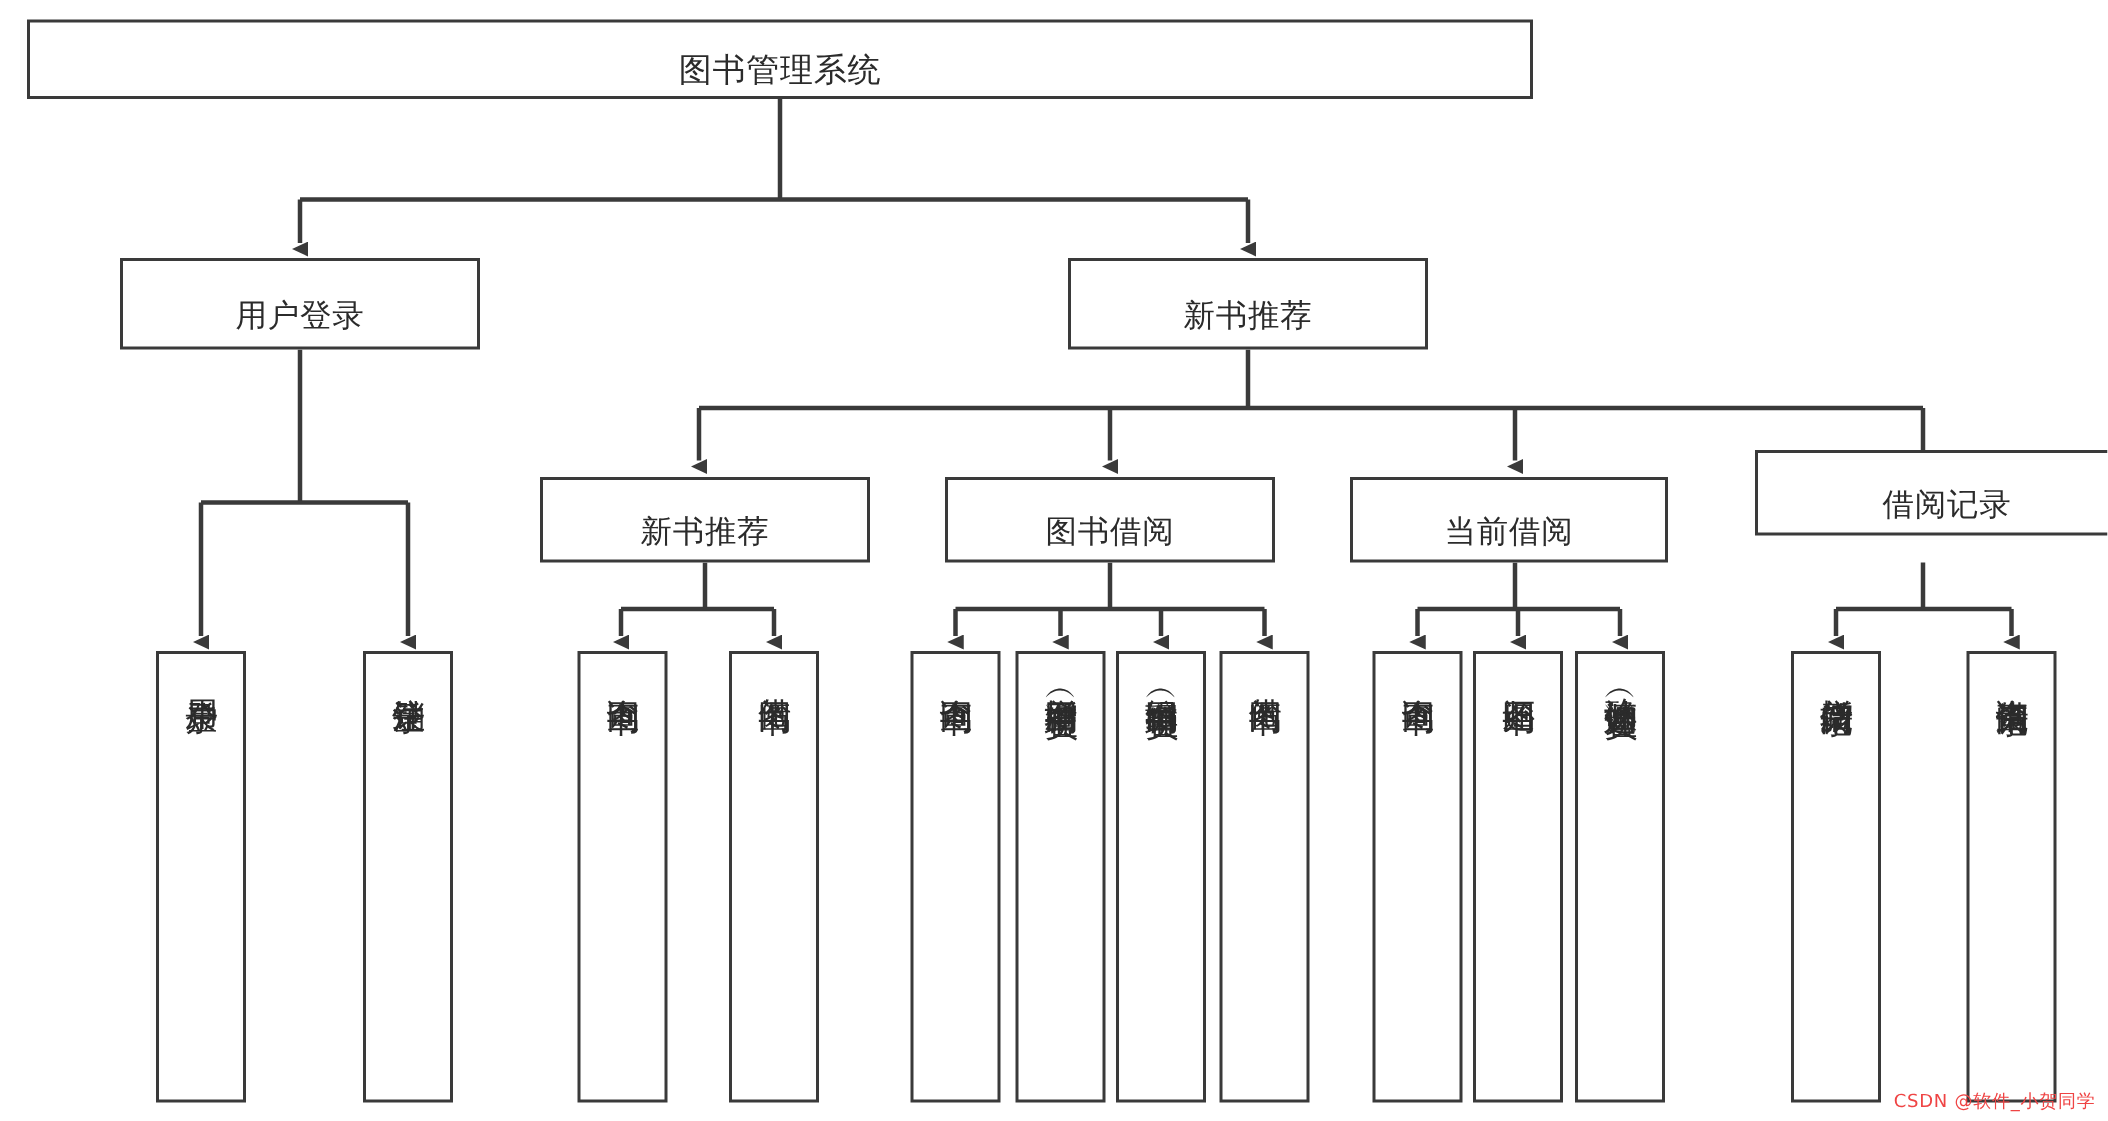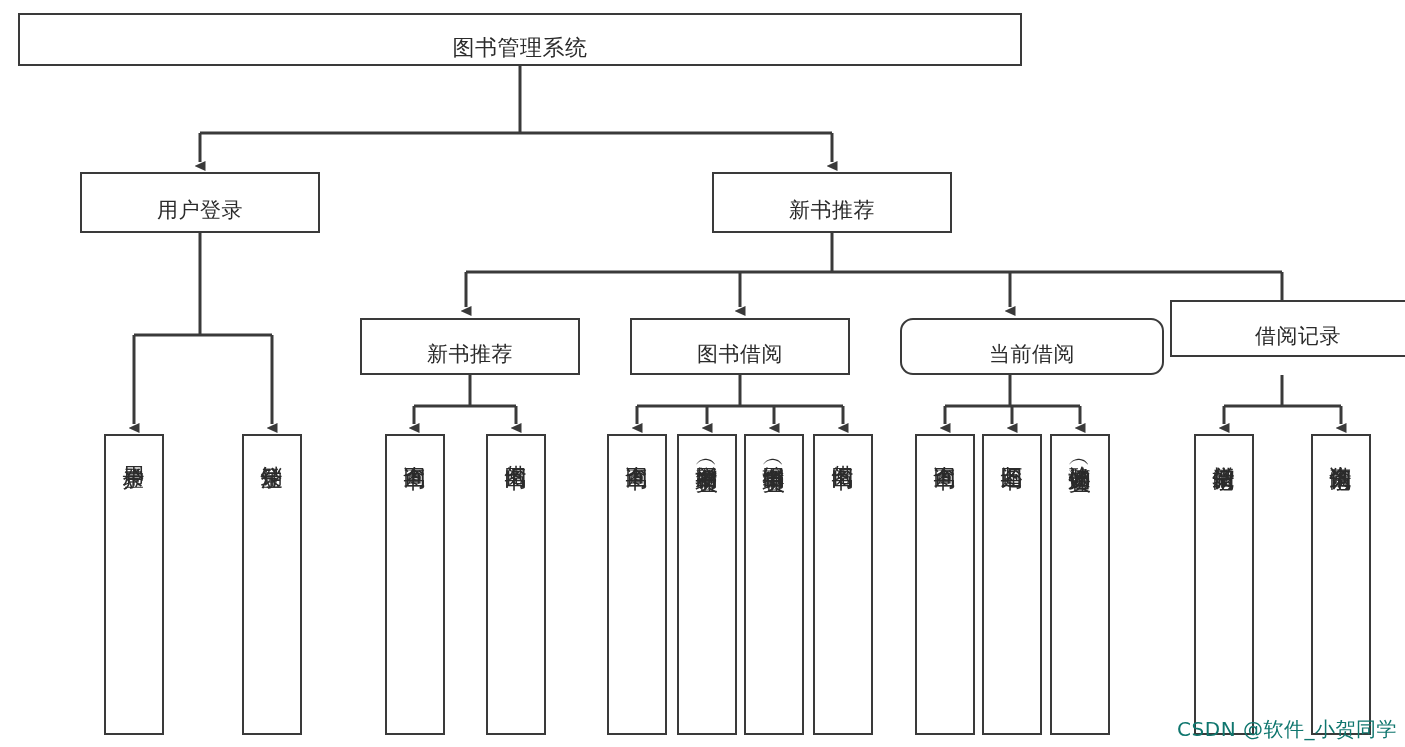--- a/index.html
+++ b/index.html
@@ -62,22 +62,22 @@
     text-orientation: upright;
     font-size: 22px;
     line-height: 1.05;
     letter-spacing: 1px;
     max-height: 278px;
   }
   .watermark {
     position: absolute;
     right: 8px;
     bottom: 4px;
-    font-size: 20px;
-    color: #0f766e;
+    font-size: 12px;
+    color: #ef4444;
     letter-spacing: 0.5px;
     white-space: nowrap;
     user-select: none;
   }
 </style>
 </head>
 <body>
 
 <div id="canvas">
 
@@ -146,21 +146,21 @@
   </div>
 
   <div class="node horiz" style="left:360px; top:318px; width:220px; height:57px;align-items:center;">
     <span class="node-label">新书推荐</span>
   </div>
 
   <div class="node horiz" style="left:630px; top:318px; width:220px; height:57px;">
     <span class="node-label">图书借阅</span>
   </div>
 
-  <div class="node horiz" style="left:900px; top:318px; width:264px; height:57px;border-radius:13px;">
+  <div class="node horiz" style="left:900px; top:318px; width:212px; height:57px;">
     <span class="node-label">当前借阅</span>
   </div>
 
   <div class="node horiz" style="left:1170px; top:300px; width:256px; height:57px;">
     <span class="node-label">借阅记录</span>
   </div>
 
   <div class="node vert" style="left:104px; top:434px; width:60px; height:301px;">
     <span class="node-label">用户登录</span>
   </div>

